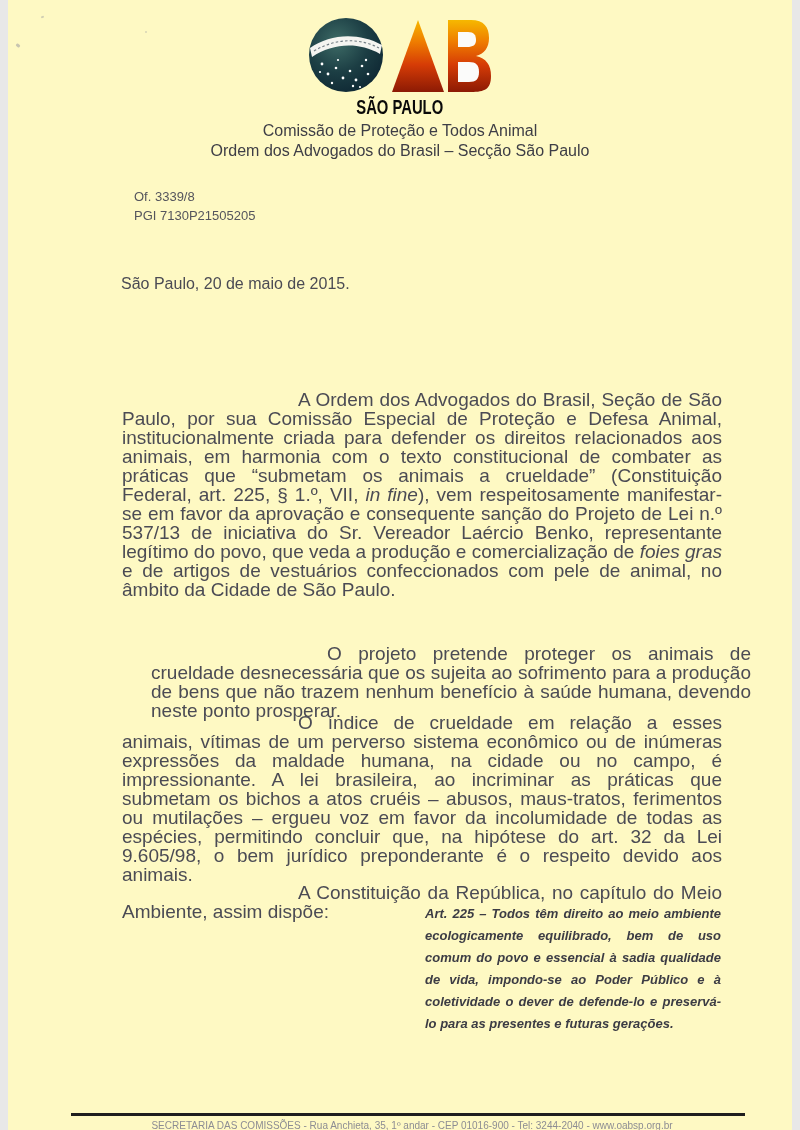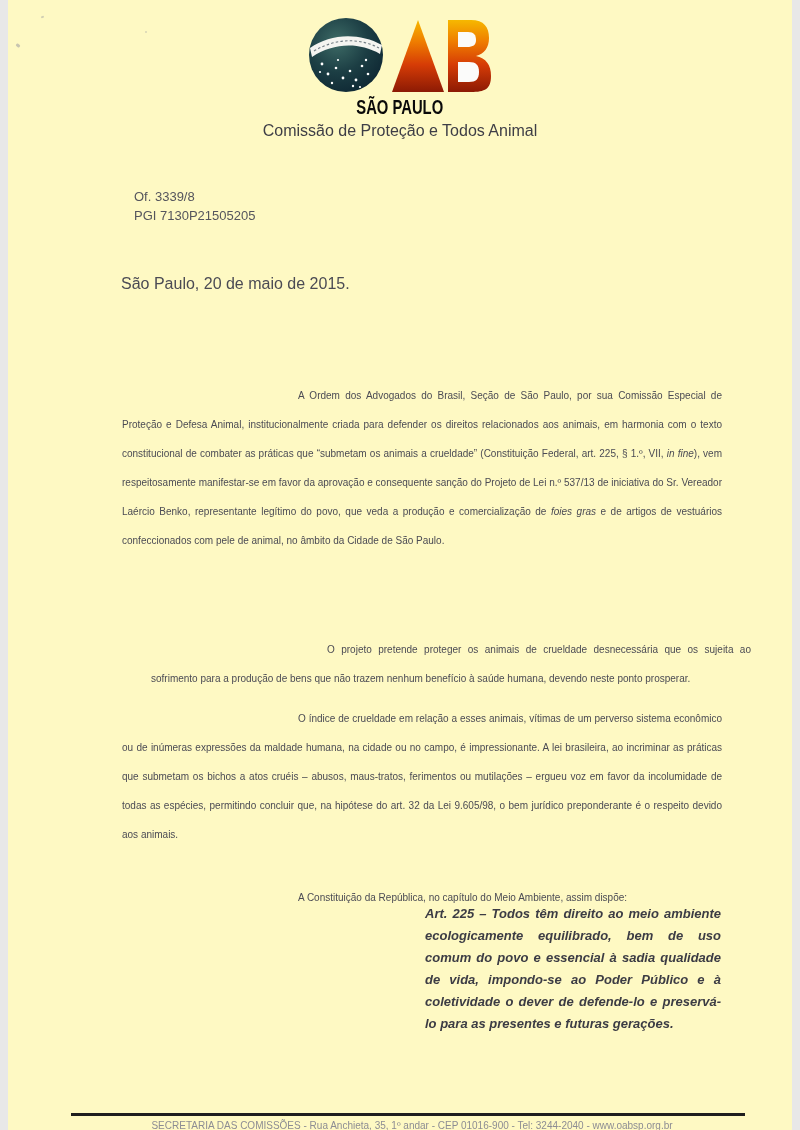--- a/index.html
+++ b/index.html
@@ -31,21 +31,21 @@
     font-size:13px;line-height:19px;color:#55555d;
   }
   
   .dateline{
     position:absolute;left:113px;top:275px;width:600px;
     text-align:left;font-size:16px;color:#4b4b54;
   }
   
   .para{
     position:absolute;left:114px;width:600px;
-    font-size:10px;line-height:29px;
+    font-size:19px;line-height:19px;
     text-align:justify;color:#4b4b54;
     text-indent:176px;
   }
   .p1{top:371px;}
   .p2{top:625px;margin-left:29px;}
   .p3{top:694px;}
   .p4{top:846px;margin-top:37px;}
   .it{font-style:italic;}
   
   .quote{
@@ -120,20 +120,21 @@
       <polygon points="84,76 110,4 136,76" fill="url(#lg)"></polygon>
 
       <g>
         <path d="M140,4 L163,4 C176,4 181,11 181,22 C181,32 176,38 168,40 C178,42 183,49 183,60 C183,73 177,76 163,76 L140,76 Z" fill="url(#lg)"></path>
         <path d="M150,16 L160,16 C166,16 168,19 168,24 C168,29 165,31 159,31 L150,31 Z" fill="#fbfbfa"></path>
         <path d="M150,46 L161,46 C168,46 171,49 171,56 C171,63 168,66 161,66 L150,66 Z" fill="#fbfbfa"></path>
       </g>
     </svg>
     <div class="logo-region">SÃO PAULO</div>
     <div class="hdr-line1">Comissão de Proteção e Todos Animal</div>
+    <div class="hdr-line2">Ordem dos Advogados do Brasil – Secção São Paulo</div>
   </div>
 
   <div class="refblock">
     <div>Of. 3339/8</div>
     <div>PGI 7130P21505205</div>
   </div>
 
   <div class="dateline">São Paulo, 20 de maio de 2015.</div>
 
   <p class="para p1"><span>A Ordem dos Advogados do Brasil, Seção de São Paulo, por sua Comissão Especial de Proteção e Defesa Animal, institucionalmente criada para defender os direitos relacionados aos animais, em harmonia com o texto constitucional de combater as práticas que “submetam os animais a crueldade” (Constituição Federal, art. 225, § 1.º, VII, </span><span class="it">in fine</span><span>), vem respeitosamente manifestar-se em favor da aprovação e consequente sanção do Projeto de Lei n.º 537/13 de iniciativa do Sr. Vereador Laércio Benko, representante legítimo do povo, que veda a produção e comercialização de </span><span class="it">foies gras</span><span> e de artigos de vestuários confeccionados com pele de animal, no âmbito da Cidade de São Paulo.</span></p>

